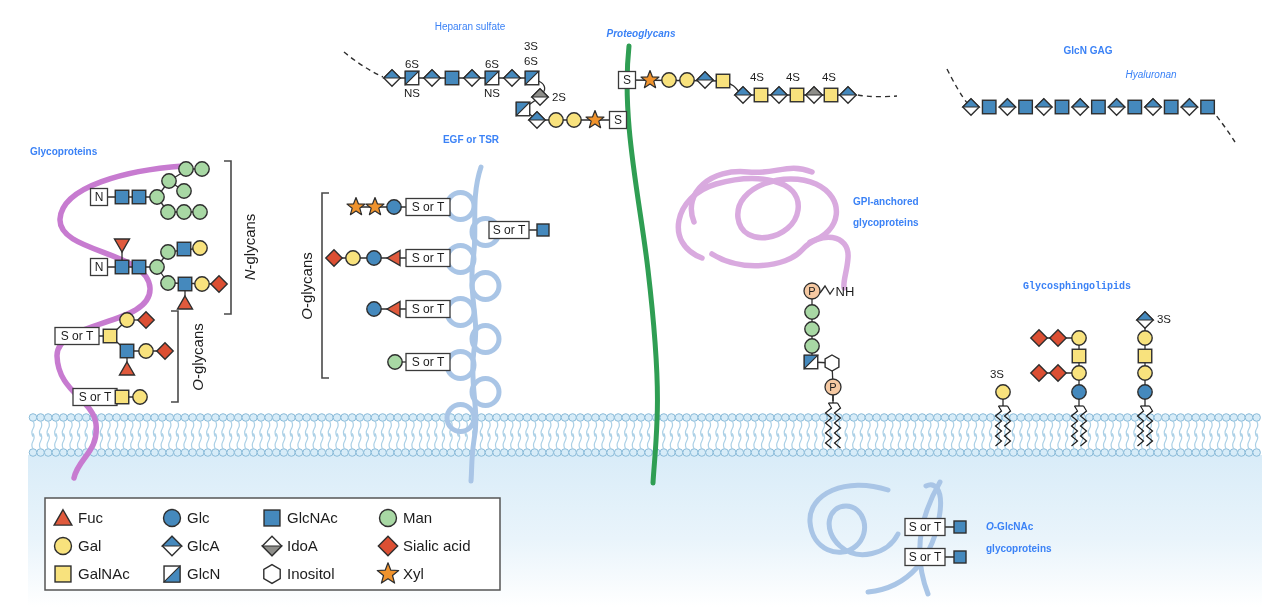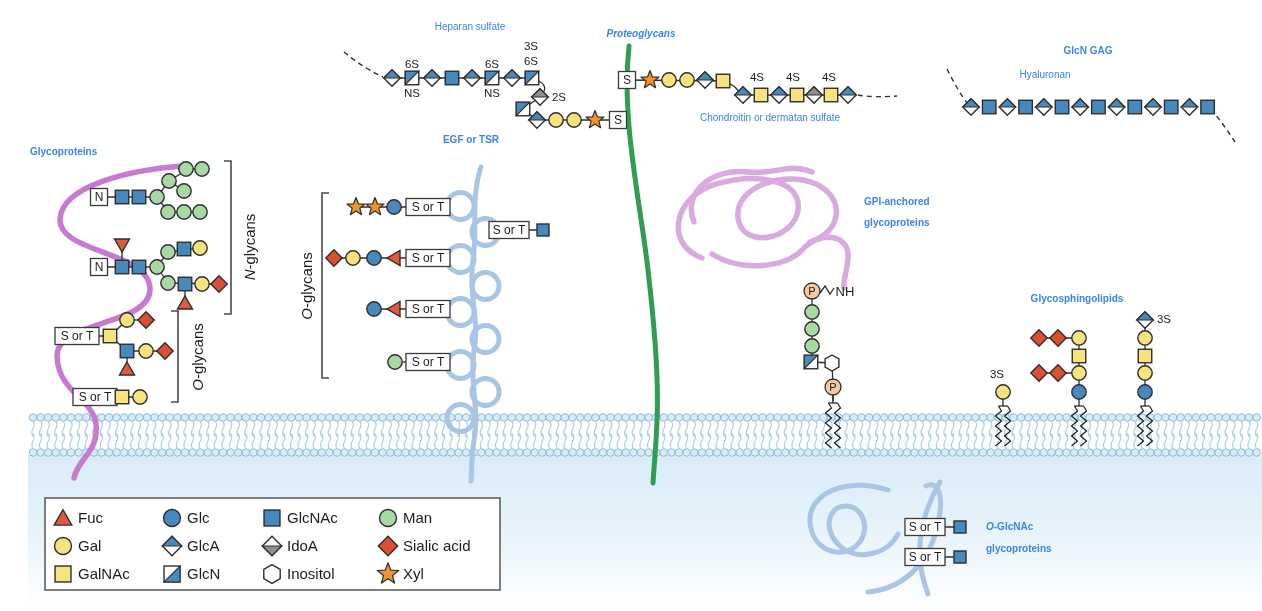--- a/index.html
+++ b/index.html
@@ -628,29 +628,28 @@
       <text x="403" y="523" font-size="15">Man</text>
       <polygon points="388,536.324 397.676,546 388,555.676 378.324,546" fill="#dc4f33" stroke="#2e2e2e" stroke-width="1.4"></polygon>
       <text x="403" y="551" font-size="15">Sialic acid</text>
       <path d="M388.0,562.8 L390.8,570.2 L398.7,570.5 L392.5,575.5 L394.6,583.1 L388.0,578.7 L381.4,583.1 L383.5,575.5 L377.3,570.5 L385.2,570.2 Z" fill="#f0932d" stroke="#2e2e2e" stroke-width="1.2" stroke-linejoin="round"></path>
       <text x="403" y="579" font-size="15">Xyl</text>
     </svg>
 
   <div class="lbl ctr" style="left:470px;top:21px;">Heparan sulfate</div>
   <div class="lbl ctr bold" style="left:641px;top:28px;font-style:italic;">Proteoglycans</div>
   <div class="lbl ctr bold" style="left:1088px;top:45px;">GlcN GAG</div>
-  <div class="lbl ctr" style="left:1045px;top:69px;">Hyaluronan</div>
-  <div class="lbl ctr" style="left:770px;top:112px;">Chondroitin or dermatan sulfate</div>
+  <div class="lbl ctr" style="left:1151px;top:69px;font-style:italic;">Hyaluronan</div>
   <div class="lbl bold" style="left:30px;top:146px;">Glycoproteins</div>
   <div class="lbl ctr bold" style="left:471px;top:134px;">EGF or TSR</div>
-  <div class="lbl bold" style="left:853px;top:191px;line-height:21px;margin-left:11px;">
+  <div class="lbl bold" style="left:853px;top:191px;line-height:21px;">
     <div>GPI-anchored</div>
     <div>glycoproteins</div>
   </div>
-  <div class="lbl ctr bold" style="left:1077px;top:293px;">Glycosphingolipids</div>
+  <div class="lbl ctr bold" style="left:1077px;top:281px;font-family:Liberation Mono, monospace;">Glycosphingolipids</div>
   <div class="lbl bold" style="left:986px;top:516px;line-height:22px;">
     <div><i>O</i><span>-GlcNAc</span></div>
     <div>glycoproteins</div>
   </div>
   <div class="rlabel" style="left:249px;top:247px;"><i>N</i><span>-glycans</span></div>
   <div class="rlabel" style="left:197px;top:357px;"><i>O</i><span>-glycans</span></div>
   <div class="rlabel" style="left:306px;top:286px;"><i>O</i><span>-glycans</span></div>
 </div>
 
 </body></html>

